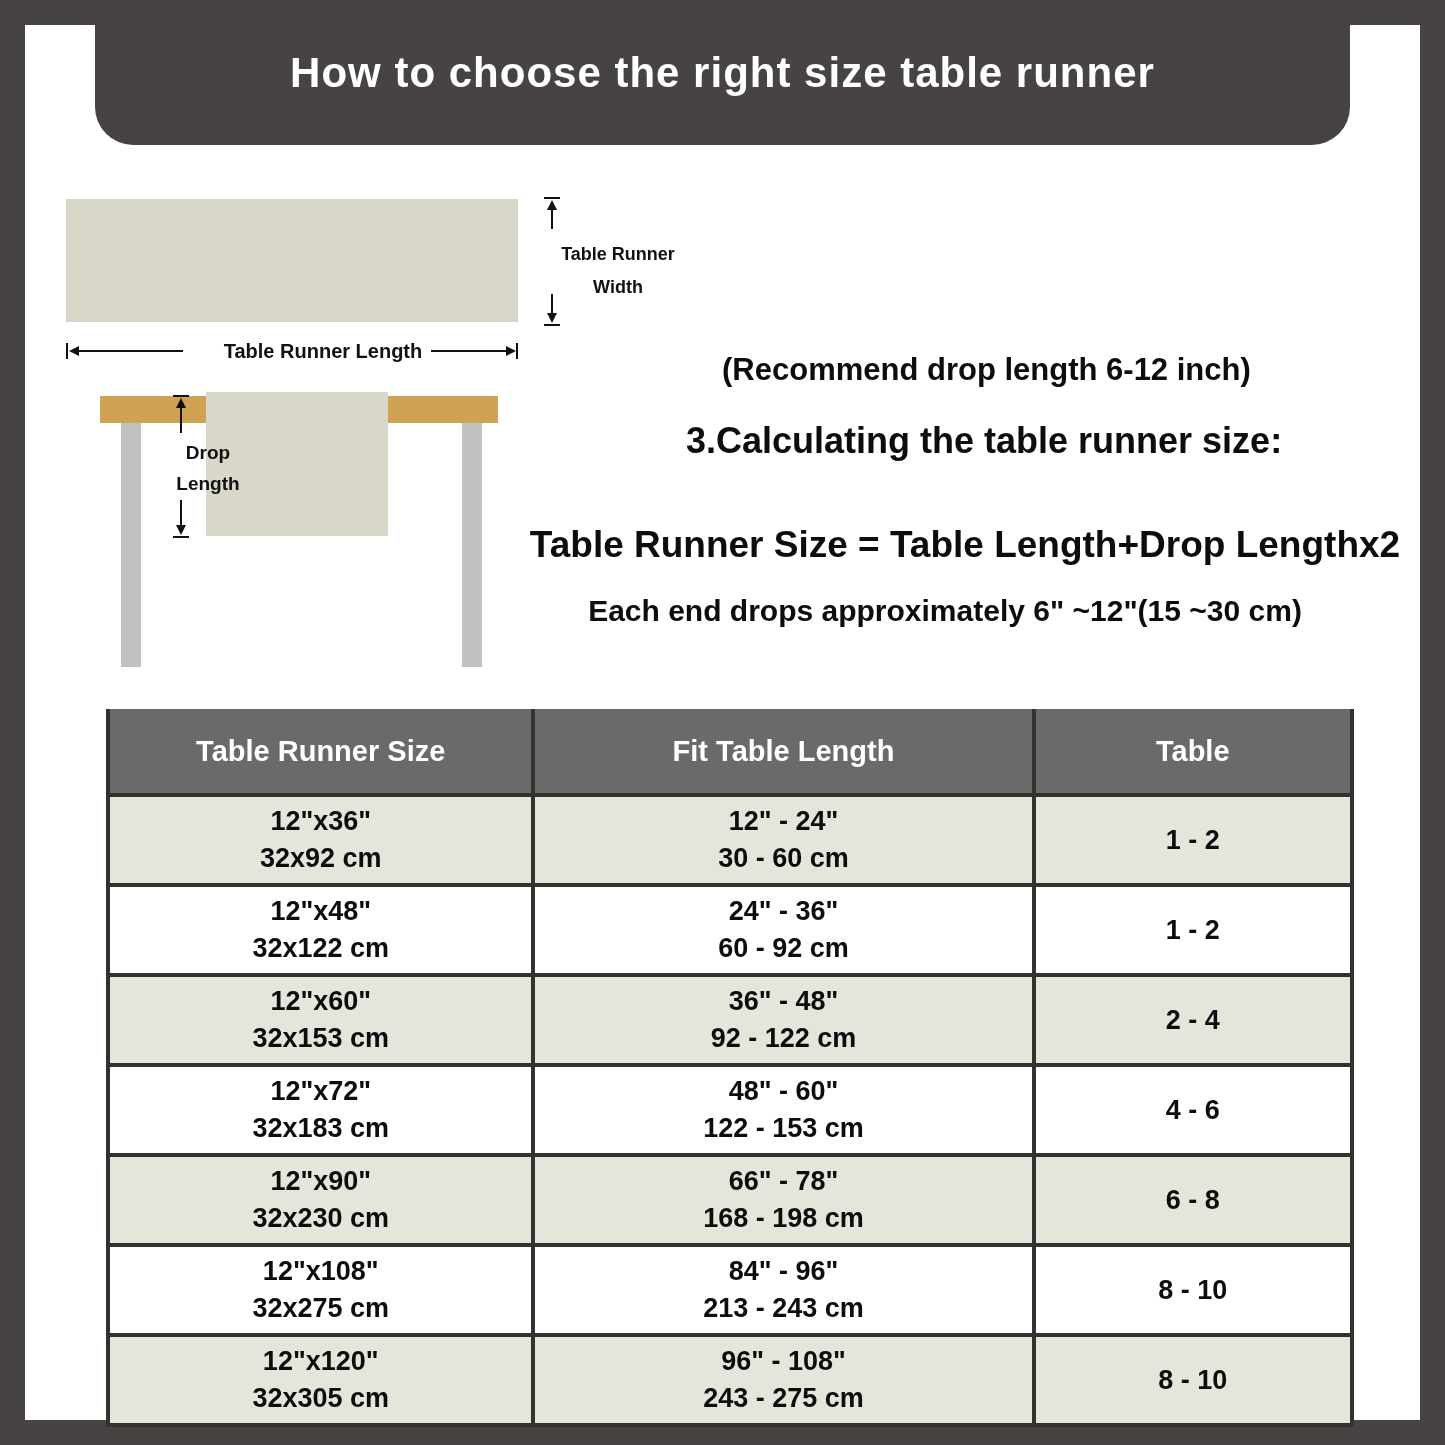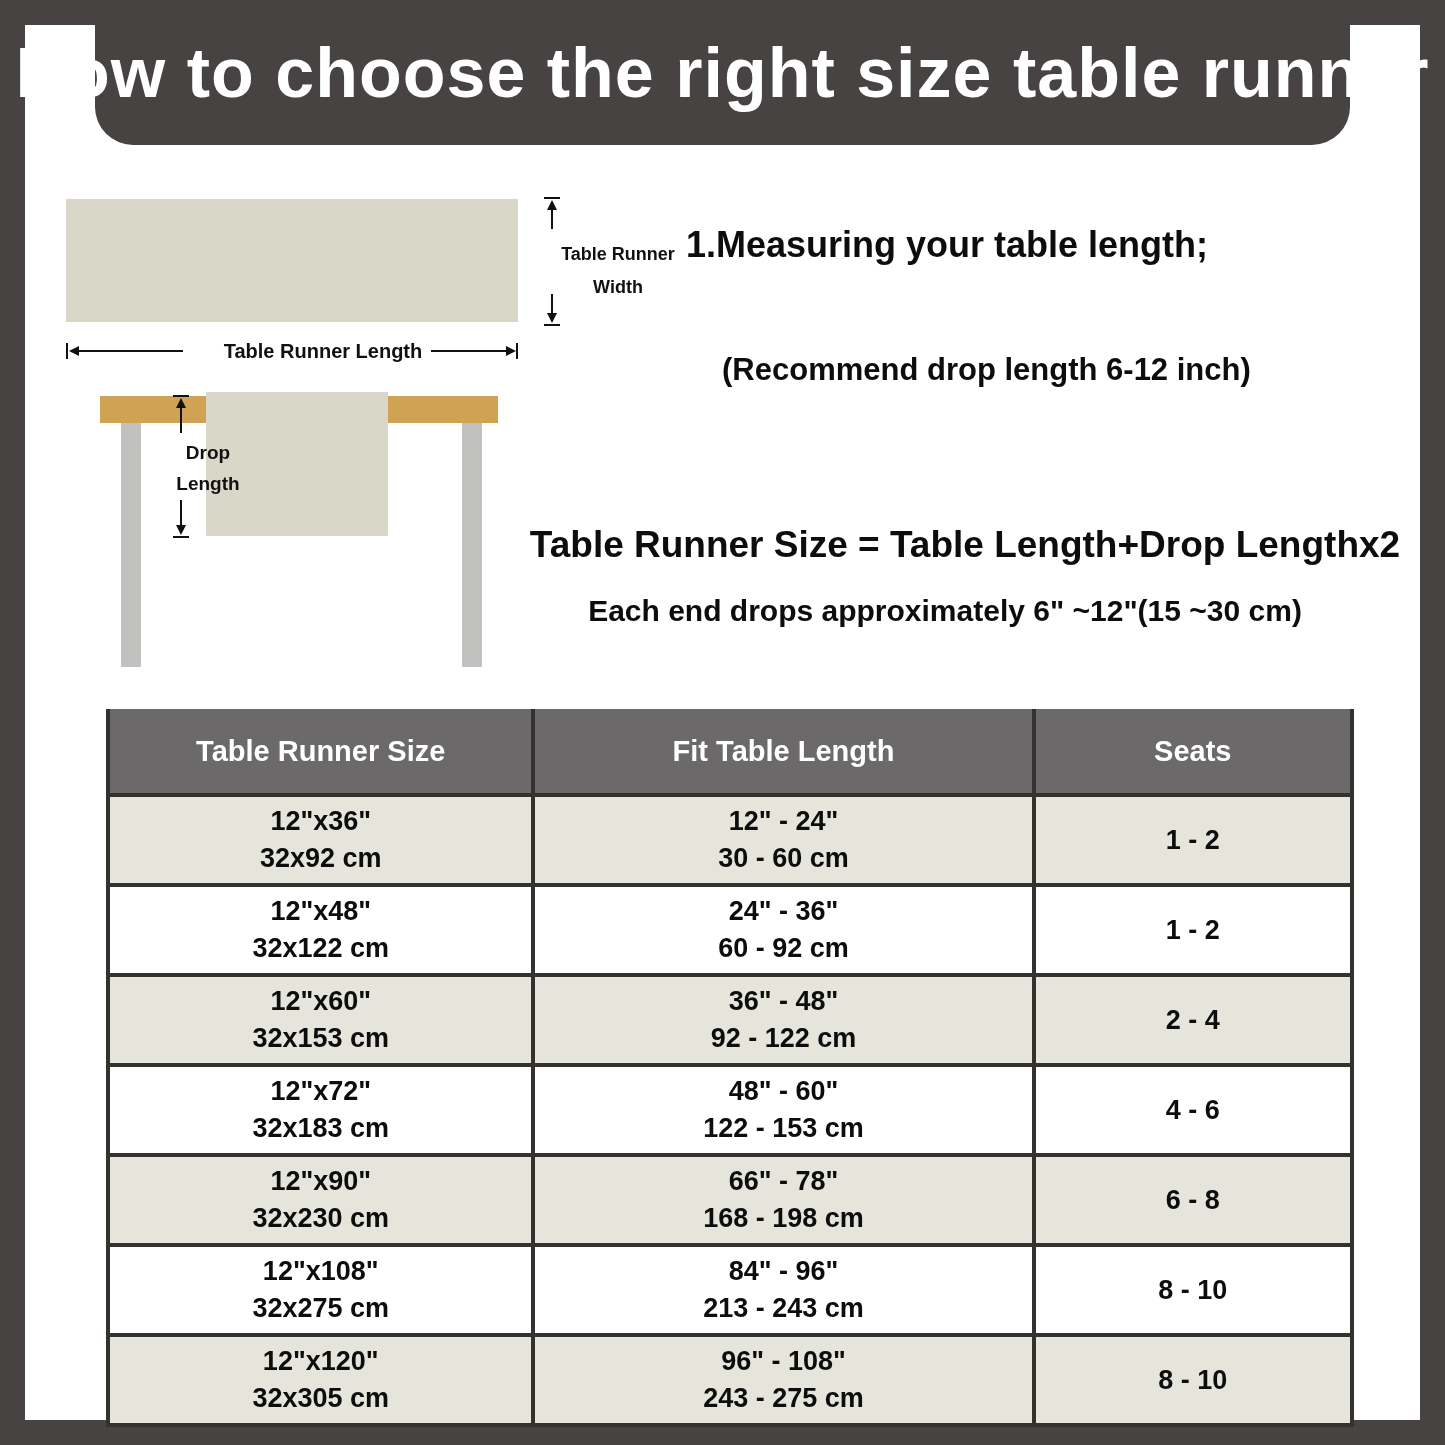--- a/index.html
+++ b/index.html
@@ -14,21 +14,21 @@
   .frame.right{left:1420px;top:0;width:25px;height:1445px;}
   .frame.bottom{left:0;top:1420px;width:1445px;height:25px;}
 
   
   .banner{
     position:absolute;left:95px;top:0;width:1255px;height:145px;
     background:var(--frame,#464342);border-radius:0 0 38px 38px;
     display:flex;align-items:center;justify-content:center;
   }
   .banner h1{
-    margin:12px;font-size:70px;font-weight:700;color:var(--title,#ffffff);
+    margin:12px;font-size:42px;font-weight:700;color:var(--title,#ffffff);
     letter-spacing:1px;white-space:nowrap;
   }
 
   
   .runner-top{position:absolute;left:66px;top:199px;width:452px;height:123px;background:var(--runner,#d9d8c8);}
   .tabletop{position:absolute;left:100px;top:396px;width:398px;height:27px;background:var(--tabletop,#cfa254);z-index:1;}
   .leg{position:absolute;top:423px;width:20px;height:244px;background:var(--leg,#c1c1bf);z-index:0;}
   .leg.l{left:121px;} .leg.r{left:462px;}
   .runner-hang{position:absolute;left:206px;top:392px;width:182px;height:144px;background:var(--runner,#d9d8c8);z-index:2;}
 
@@ -118,37 +118,37 @@
   <div class="tri up" style="left:176px;top:398px;"></div>
   <div class="ln-v" style="left:180px;top:407px;height:26px;"></div>
   <div class="dim-label lbl-drop">
     <div>Drop</div>
     <div>Length</div>
   </div>
   <div class="ln-v" style="left:180px;top:500px;height:26px;"></div>
   <div class="tri down" style="left:176px;top:525px;"></div>
   <div class="cap-h" style="left:173px;top:536px;"></div>
 
-  <div class="step s1">1.Measuring your table length;</div>
   <div class="step note">(Recommend drop length 6-12 inch)</div>
+  <div class="step s3">3.Calculating the table runner size:</div>
 
   <div class="formula">Table Runner Size = Table Length+Drop Lengthx2</div>
   <div class="formula-note">Each end drops approximately 6" ~12"(15 ~30 cm)</div>
 
   <table class="size">
     <colgroup>
         <col class="c1">
         <col class="c2">
         <col class="c3">
       </colgroup>
     <thead>
       <tr>
         <th>Table Runner Size</th>
         <th>Fit Table Length</th>
-        <th>Seats</th>
+        <th>Table</th>
       </tr>
     </thead>
     <tbody>
       <tr class="alt">
         <td>
             <div class="cell-line">12"x36"</div>
             <div class="cell-line">32x92 cm</div>
           </td>
         <td>
             <div class="cell-line">12" - 24"</div>

